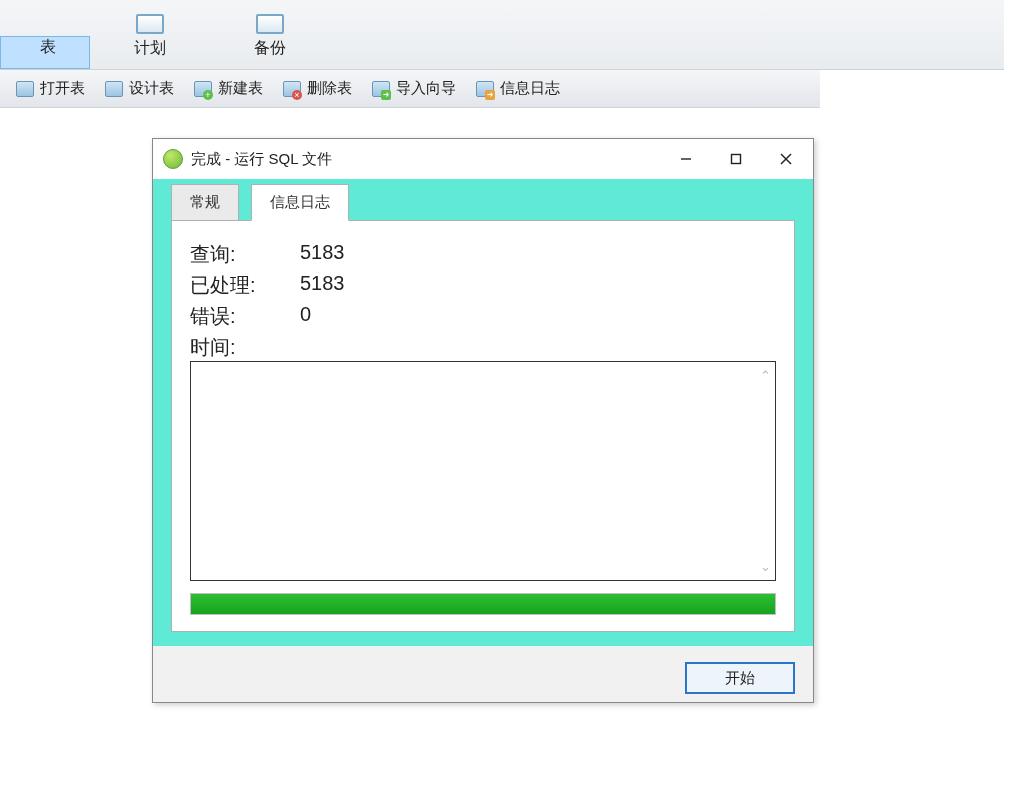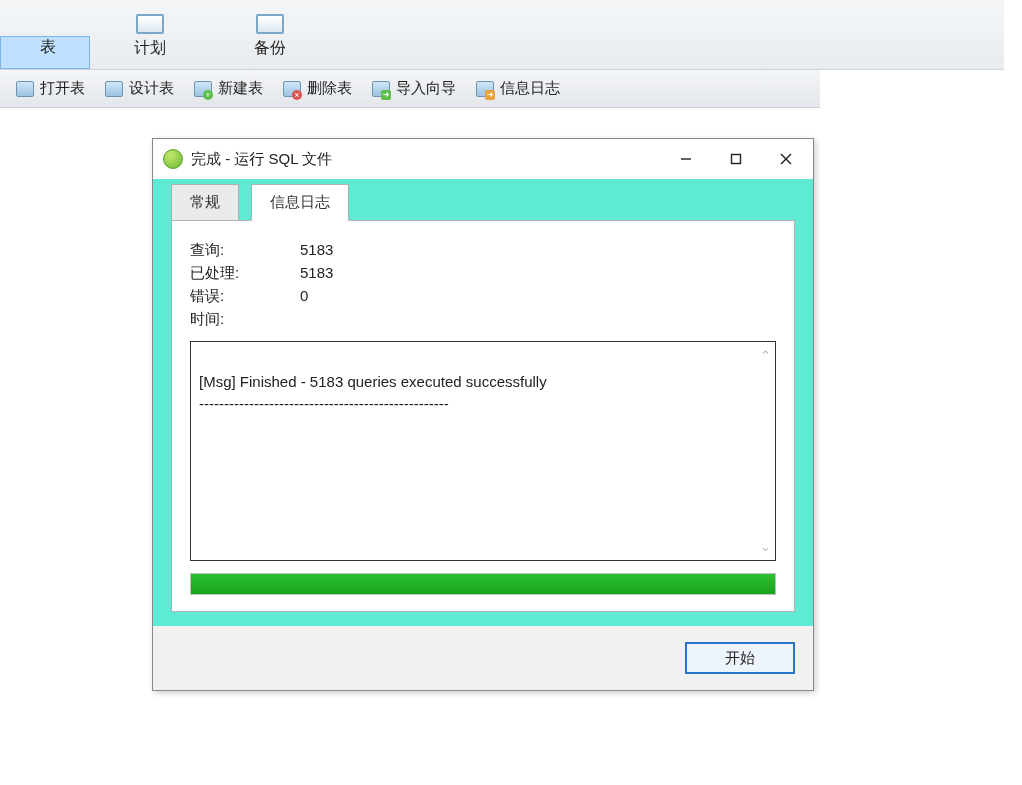--- a/index.html
+++ b/index.html
@@ -161,22 +161,21 @@
       border: 1px solid #b0b0b0;
       padding: 20px 18px 16px 18px;
       margin-top: 0;
     }
 
     .stats {
       display: grid;
       grid-template-columns: 110px 1fr;
       row-gap: 4px;
       color: #222;
-      font-size: 15px;
-      margin-bottom: 12px;
+      font-size: 20px;
     }
 
     .log-box {
       border: 1px solid #333;
       background: #fff;
       height: 220px;
       padding: 6px 8px;
       color: #222;
       font-size: 15px;
       line-height: 1.5;
@@ -201,21 +200,21 @@
     }
     .progress-bar {
       height: 100%;
       background: linear-gradient(#2dbf33,#17a31d);
     }
 
     .dialog-footer {
       display: flex;
       justify-content: flex-end;
       gap: 20px;
-      padding: 16px 18px 16px 0;
+      padding: 16px 18px 8px 0;
       background: #f1f1f1;
     }
     .btn {
       width: 110px;
       height: 32px;
       background: #e9e9e9;
       border: 1px solid #a6a6a6;
       color: #222;
       font-size: 15px;
       display: inline-flex;
@@ -306,22 +305,20 @@
         <div>查询:</div>
         <div>5183</div>
         <div>已处理:</div>
         <div>5183</div>
         <div>错误:</div>
         <div>0</div>
         <div>时间:</div>
       </div>
 
       <div class="log-box">
-        <span>[Msg] Finished - 5183 queries executed successfully
---------------------------------------------------</span>
         <span class="scroll-up">⌃</span>
         <span class="scroll-down">⌄</span>
       </div>
 
       <div class="progress">
         <div class="progress-bar" id="progress-fill" style="width: 100%;"></div>
       </div>
     </div>
   </div>
 

